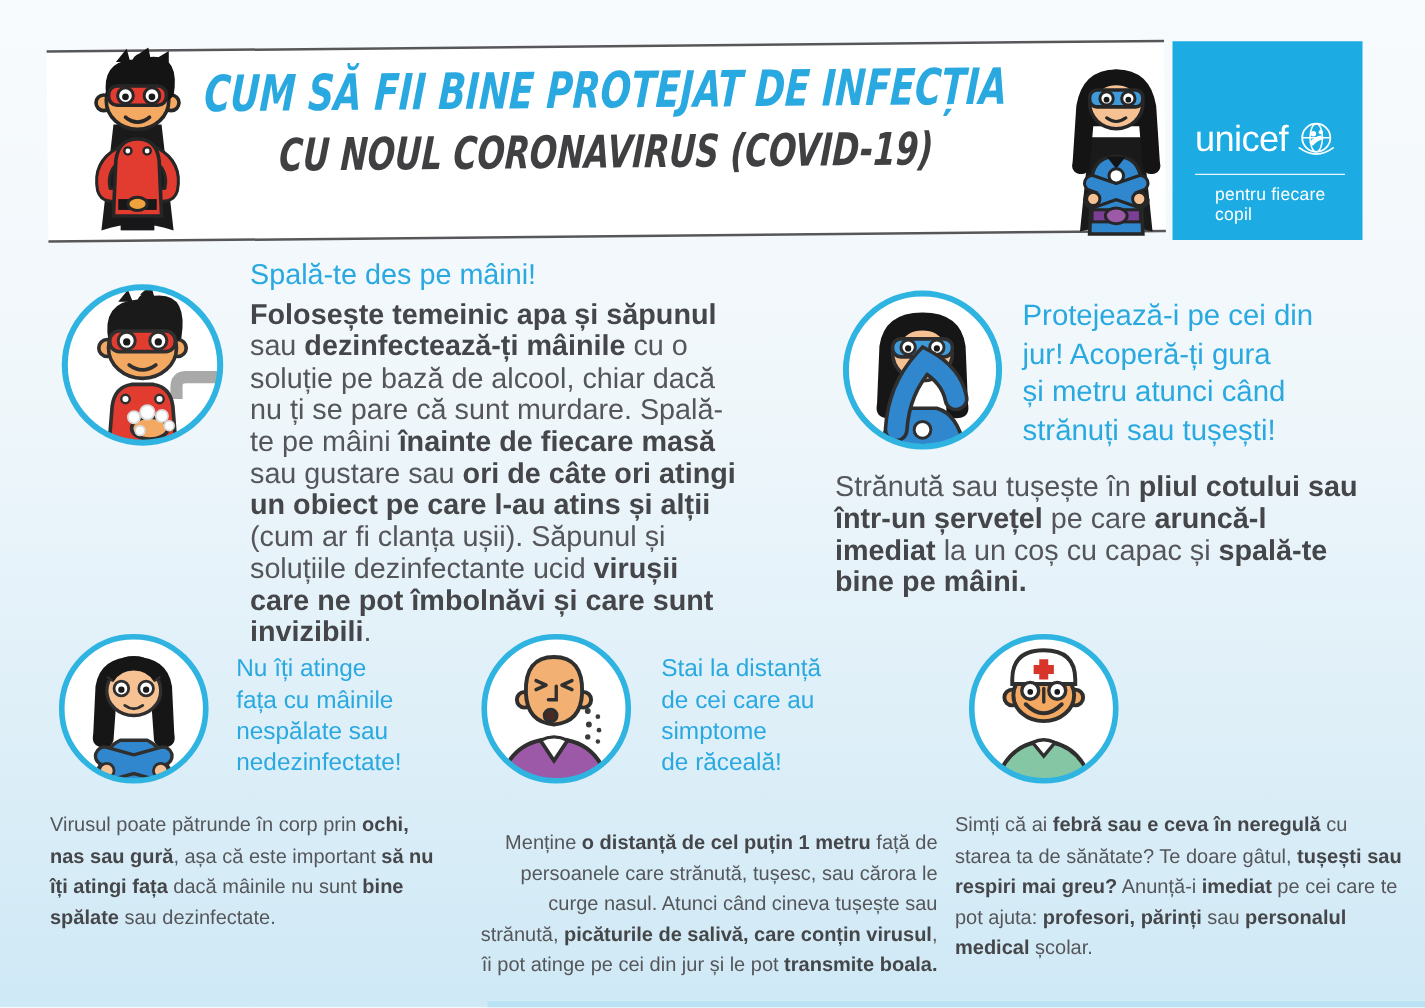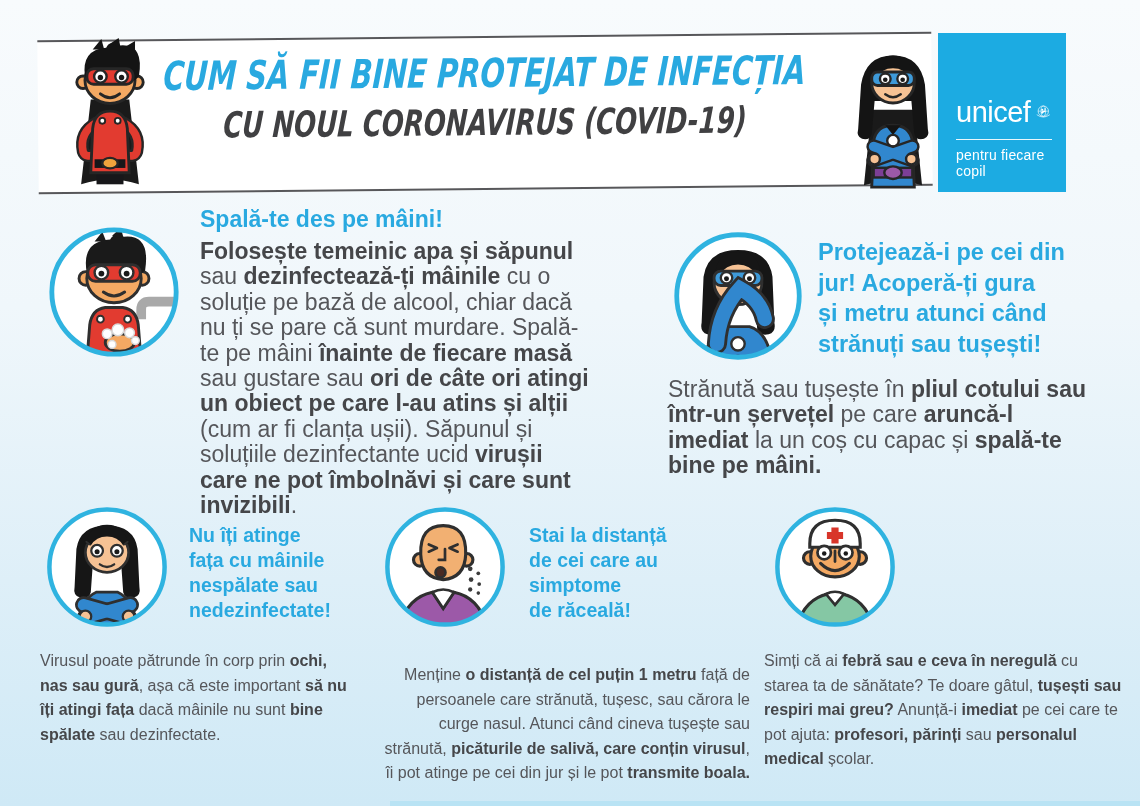--- a/index.html
+++ b/index.html
@@ -23,31 +23,31 @@
     position:absolute;left:0;width:100%;text-align:center;
     font-family:"DejaVu Sans",sans-serif;font-weight:800;font-style:italic;white-space:nowrap;
   }
   .title1{top:12px;font-size:40px;color:var(--accent);transform:scaleX(.72) skewX(-5deg);}
   .title2{top:64px;font-size:36px;color:var(--title-dark);transform:scaleX(.72) skewX(-5deg);}
   .hero{position:absolute;}
   .hero-boy{left:50px;top:38px;width:120px;height:154px;}
   .hero-girl{left:844px;top:42px;width:98px;height:150px;}
   
   .unicef-box{
-    position:absolute;left:938px;top:33px;width:128px;height:159px;background:var(--unicef-blue);
+    position:absolute;left:938px;top:33px;width:152px;height:159px;background:var(--unicef-blue);
     color:#fff;display:flex;flex-direction:column;justify-content:flex-end;padding:0 14px 13px 18px;
   }
   .unicef-row{display:flex;align-items:center;gap:5px;}
   .unicef-word{font-size:29px;letter-spacing:-0.5px;font-weight:400;line-height:1;}
   .unicef-rule{height:1px;background:#fff;margin:9px 0 7px 0;opacity:.9;}
-  .unicef-tag{font-size:14px;letter-spacing:.2px;}
+  .unicef-tag{font-size:14px;letter-spacing:.2px;margin-left:16px;}
   
   .circle-icon{position:absolute;}
   .sec-heading{
-    position:absolute;color:var(--accent);font-weight:bold;white-space:pre-line;
+    position:absolute;color:var(--accent);font-weight:normal;white-space:pre-line;
   }
   .sec-body{position:absolute;}
   .sec-body b{color:var(--bold-text);}
   .h-lg{font-size:23px;line-height:30px;}
   .h-xl{font-size:23.5px;line-height:30.5px;}
   .h-md{font-size:19.5px;line-height:25px;}
   .b-lg{font-size:23px;line-height:25.4px;}
   .b-md{font-size:16px;line-height:24.6px;}
   #wash-icon   {left:46px; top:224px;width:136px;height:136px;}
   #wash-head   {left:200px;top:204px;width:420px;}

